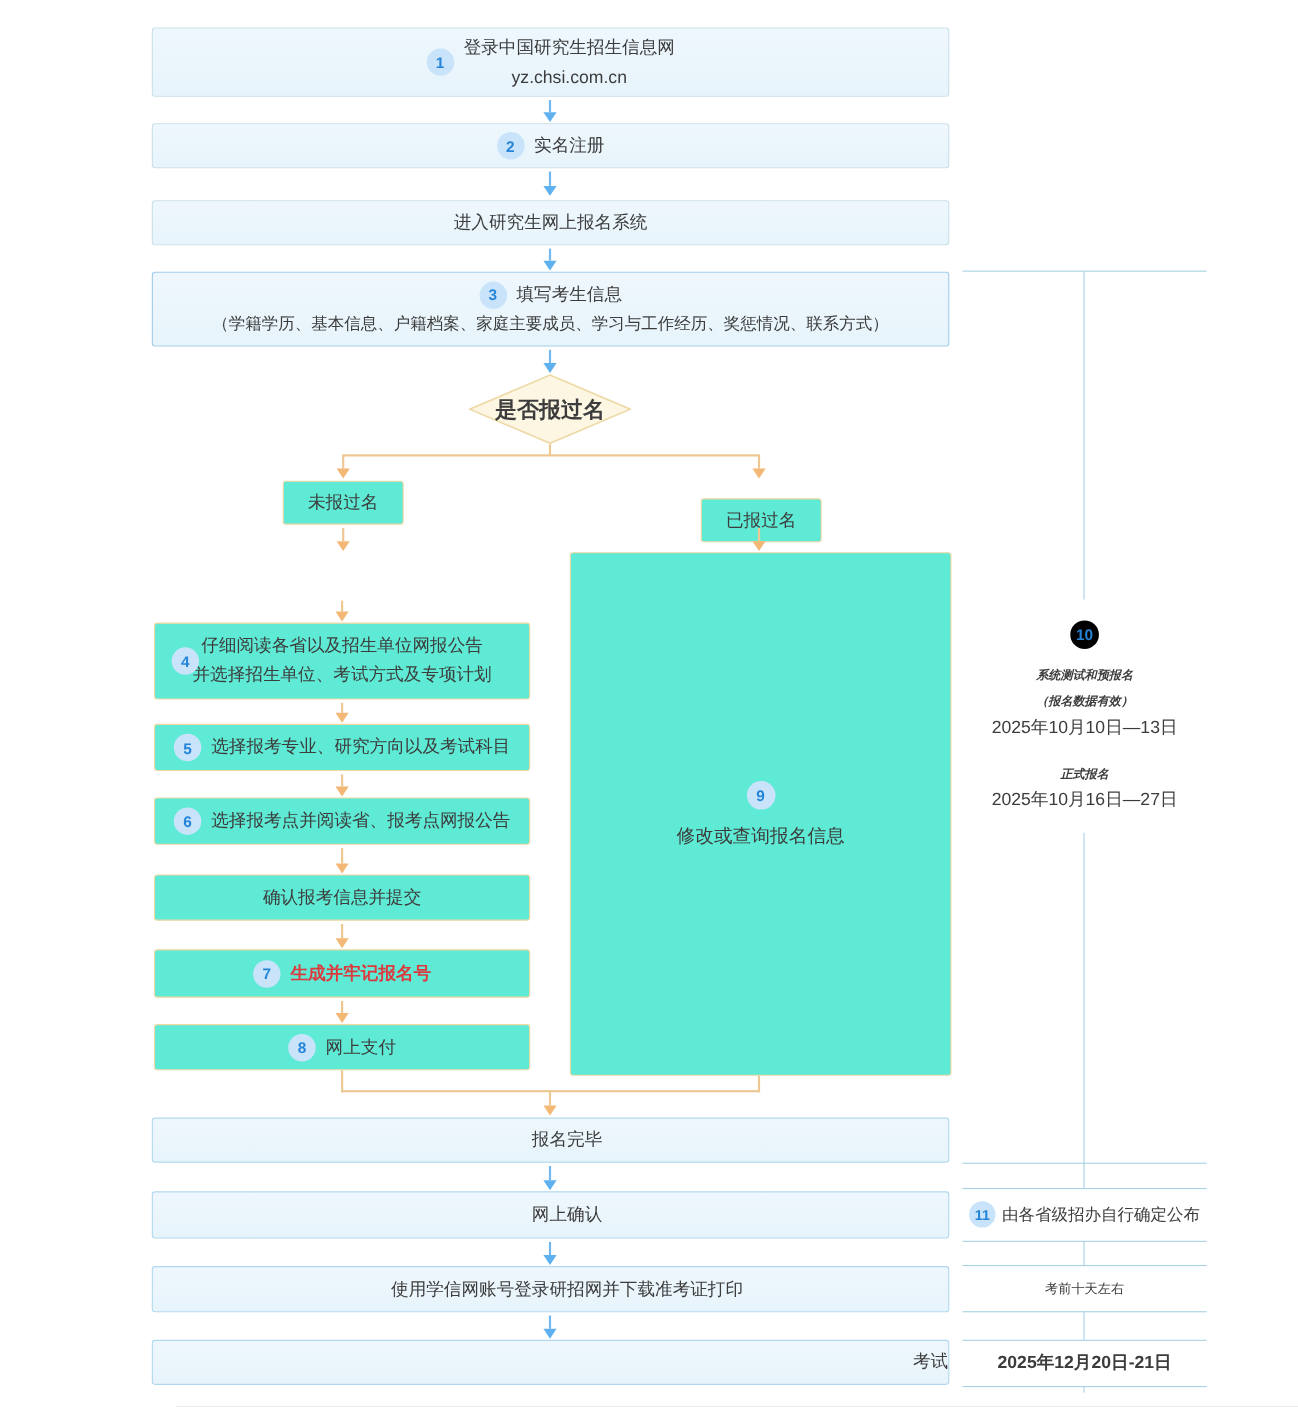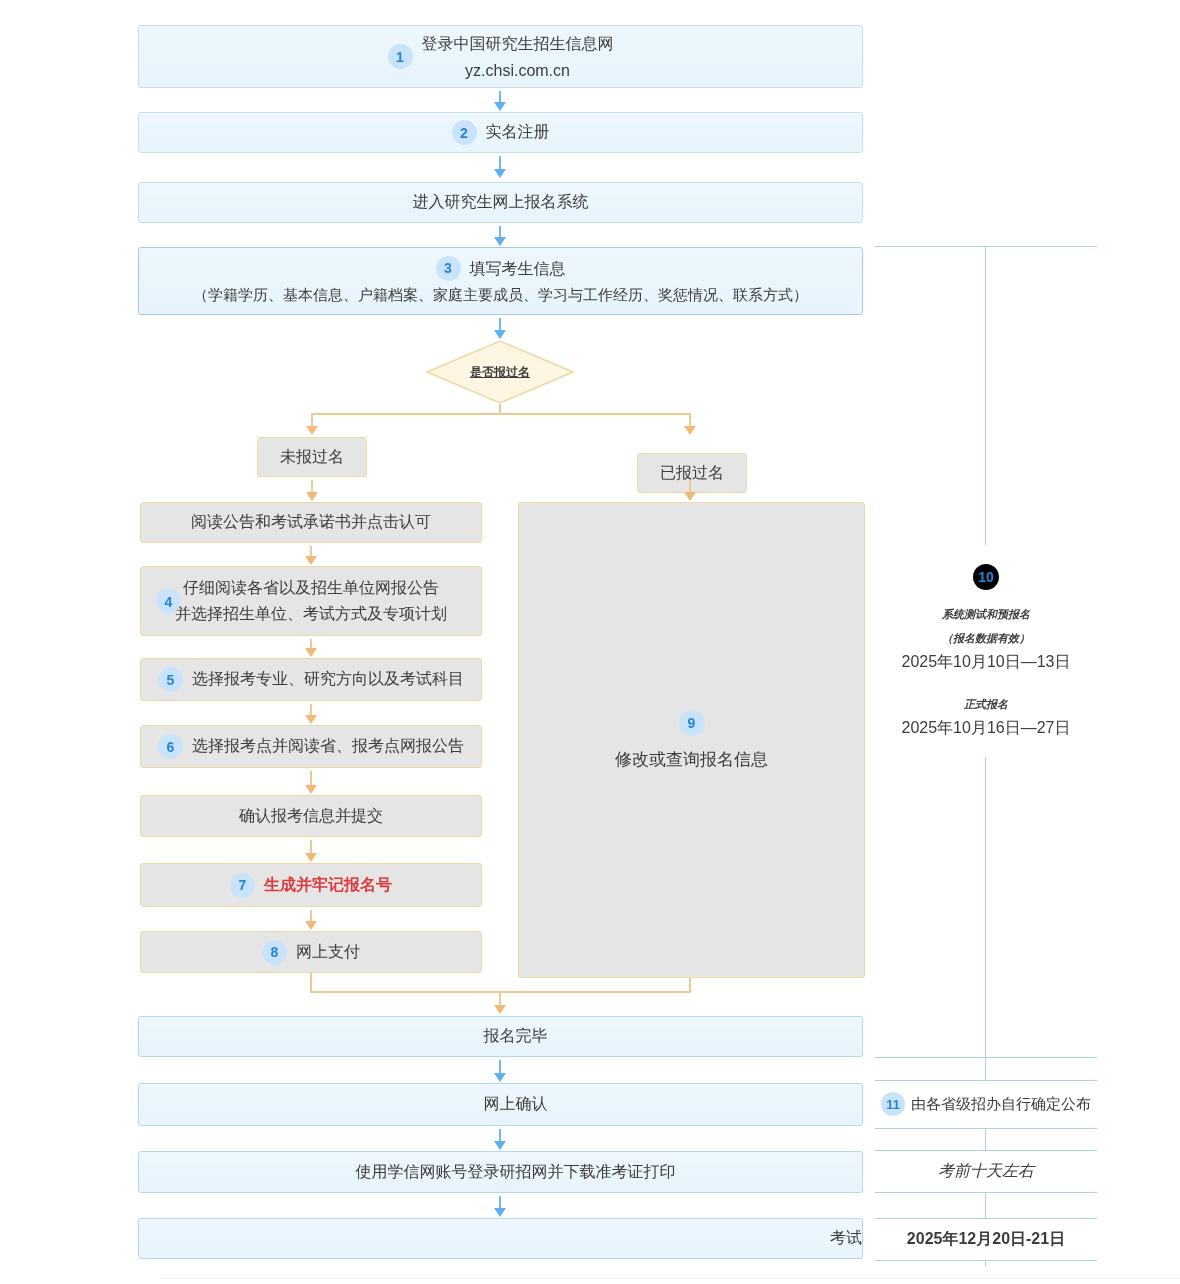--- a/index.html
+++ b/index.html
@@ -11,21 +11,21 @@
   .bbox{ 
     position:absolute;left:138px;width:725px;box-sizing:border-box;
     background:linear-gradient(180deg,#eef7fd,#e7f4fb);
     border:1px solid #c9dfe9;border-radius:3px;
     display:flex;align-items:center;justify-content:center;
     font-size:16px;text-align:center;
   }
   .bbox.strong{border-color:#9fcbe9;}
   .bbox.bottom{border-color:#b0d8ee;padding-left:30px;}
   .obox{ 
-    position:absolute;box-sizing:border-box;background:#e5e5e5;
+    position:absolute;box-sizing:border-box;background:#5eead4;
     border:1px solid #f0d8a3;border-radius:3px;
     display:flex;align-items:center;justify-content:center;
     font-size:16px;text-align:center;
   }
   .num{
     display:inline-flex;flex:0 0 auto;width:25px;height:25px;border-radius:50%;
     background:#c9e4fa;color:#2484d8;font-size:14px;font-weight:bold;
     align-items:center;justify-content:center;margin-right:9px;
   }
   .num.small{width:24px;height:24px;font-size:13px;text-align:right;}
@@ -38,21 +38,21 @@
     border-left:6.5px solid transparent;border-right:6.5px solid transparent;border-top:9px solid #5fb0ee;}
   .arr-o{position:absolute;width:2px;background:#eec892;}
   .arr-o:after{content:"";position:absolute;bottom:-9px;left:-5.5px;width:0;height:0;
     border-left:6.5px solid transparent;border-right:6.5px solid transparent;border-top:9px solid #f4b876;}
   .line-o{position:absolute;background:#eec892;}
   .line-r{position:absolute;background:#a8d2e4;}
   .line-faint{position:absolute;background:#ececec;}
   
   .diamond{position:absolute;left:426px;top:340px;width:148px;height:64px;}
   .diamond .label{position:absolute;inset:0;display:flex;align-items:center;justify-content:center;
-    font-size:12px;font-weight:bold;text-decoration:underline;}
+    font-size:20px;font-weight:bold;}
   
   .modify{flex-direction:column;font-size:17px;}
   .modify .num{margin:0 0 12px 0;width:26px;height:26px;}
   
   .sidebadge{position:absolute;left:15px;top:50%;transform:translateY(-50%);margin:0;}
   
   .rtext{position:absolute;left:875px;width:222px;text-align:center;}
   .rtext .t{font-size:11px;font-weight:bold;line-height:24px;font-style:italic;}
   .rtext .d{font-size:16px;line-height:24px;}
   .rcell{position:absolute;left:875px;width:222px;display:flex;align-items:center;justify-content:center;
@@ -109,23 +109,20 @@
 
   <div class="obox" style="left:257px;top:437px;width:110px;height:40px;">
     <span>未报过名</span>
   </div>
   <div class="obox" style="left:637px;top:453px;width:110px;height:40px;">
     <span>已报过名</span>
   </div>
   <div class="arr-o" style="left:311px;top:480px;height:12px;"></div>
   <div class="arr-o" style="left:689px;top:480px;height:12px;"></div>
 
-  <div class="obox" style="left:140px;top:502px;width:342px;height:41px;">
-    <span>阅读公告和考试承诺书并点击认可</span>
-  </div>
   <div class="arr-o" style="left:310px;top:546px;height:10px;"></div>
 
   <div class="obox" style="left:140px;top:566px;width:342px;height:70px;">
     <span class="num sidebadge">4</span>
     <span class="col" style="line-height:26px;">
       <span>仔细阅读各省以及招生单位网报公告</span>
       <span>并选择招生单位、考试方式及专项计划</span>
     </span>
   </div>
   <div class="arr-o" style="left:310px;top:639px;height:9px;"></div>
@@ -208,21 +205,21 @@
 
   <div class="rcell" style="top:1080px;height:48px;">
     <span class="num small" style="margin-right:6px;">11</span>
     <span>由各省级招办自行确定公布</span>
   </div>
 
   <div class="line-r" style="left:875px;top:1128px;width:222px;height:1px;"></div>
   <div class="line-r" style="left:985px;top:1128px;width:1px;height:22px;"></div>
   <div class="line-r" style="left:875px;top:1150px;width:222px;height:1px;"></div>
 
-  <div class="rcell" style="top:1150px;height:42px;font-size:16px;font-style:italic;">
+  <div class="rcell" style="top:1150px;height:42px;font-size:12px;">
     <span>考前十天左右</span>
   </div>
 
   <div class="line-r" style="left:875px;top:1192px;width:222px;height:1px;"></div>
   <div class="line-r" style="left:985px;top:1192px;width:1px;height:26px;"></div>
   <div class="line-r" style="left:875px;top:1218px;width:222px;height:1px;"></div>
 
   <div class="rcell" style="top:1218px;height:42px;font-size:16px;font-weight:bold;">
     <span>2025年12月20日-21日</span>
   </div>

